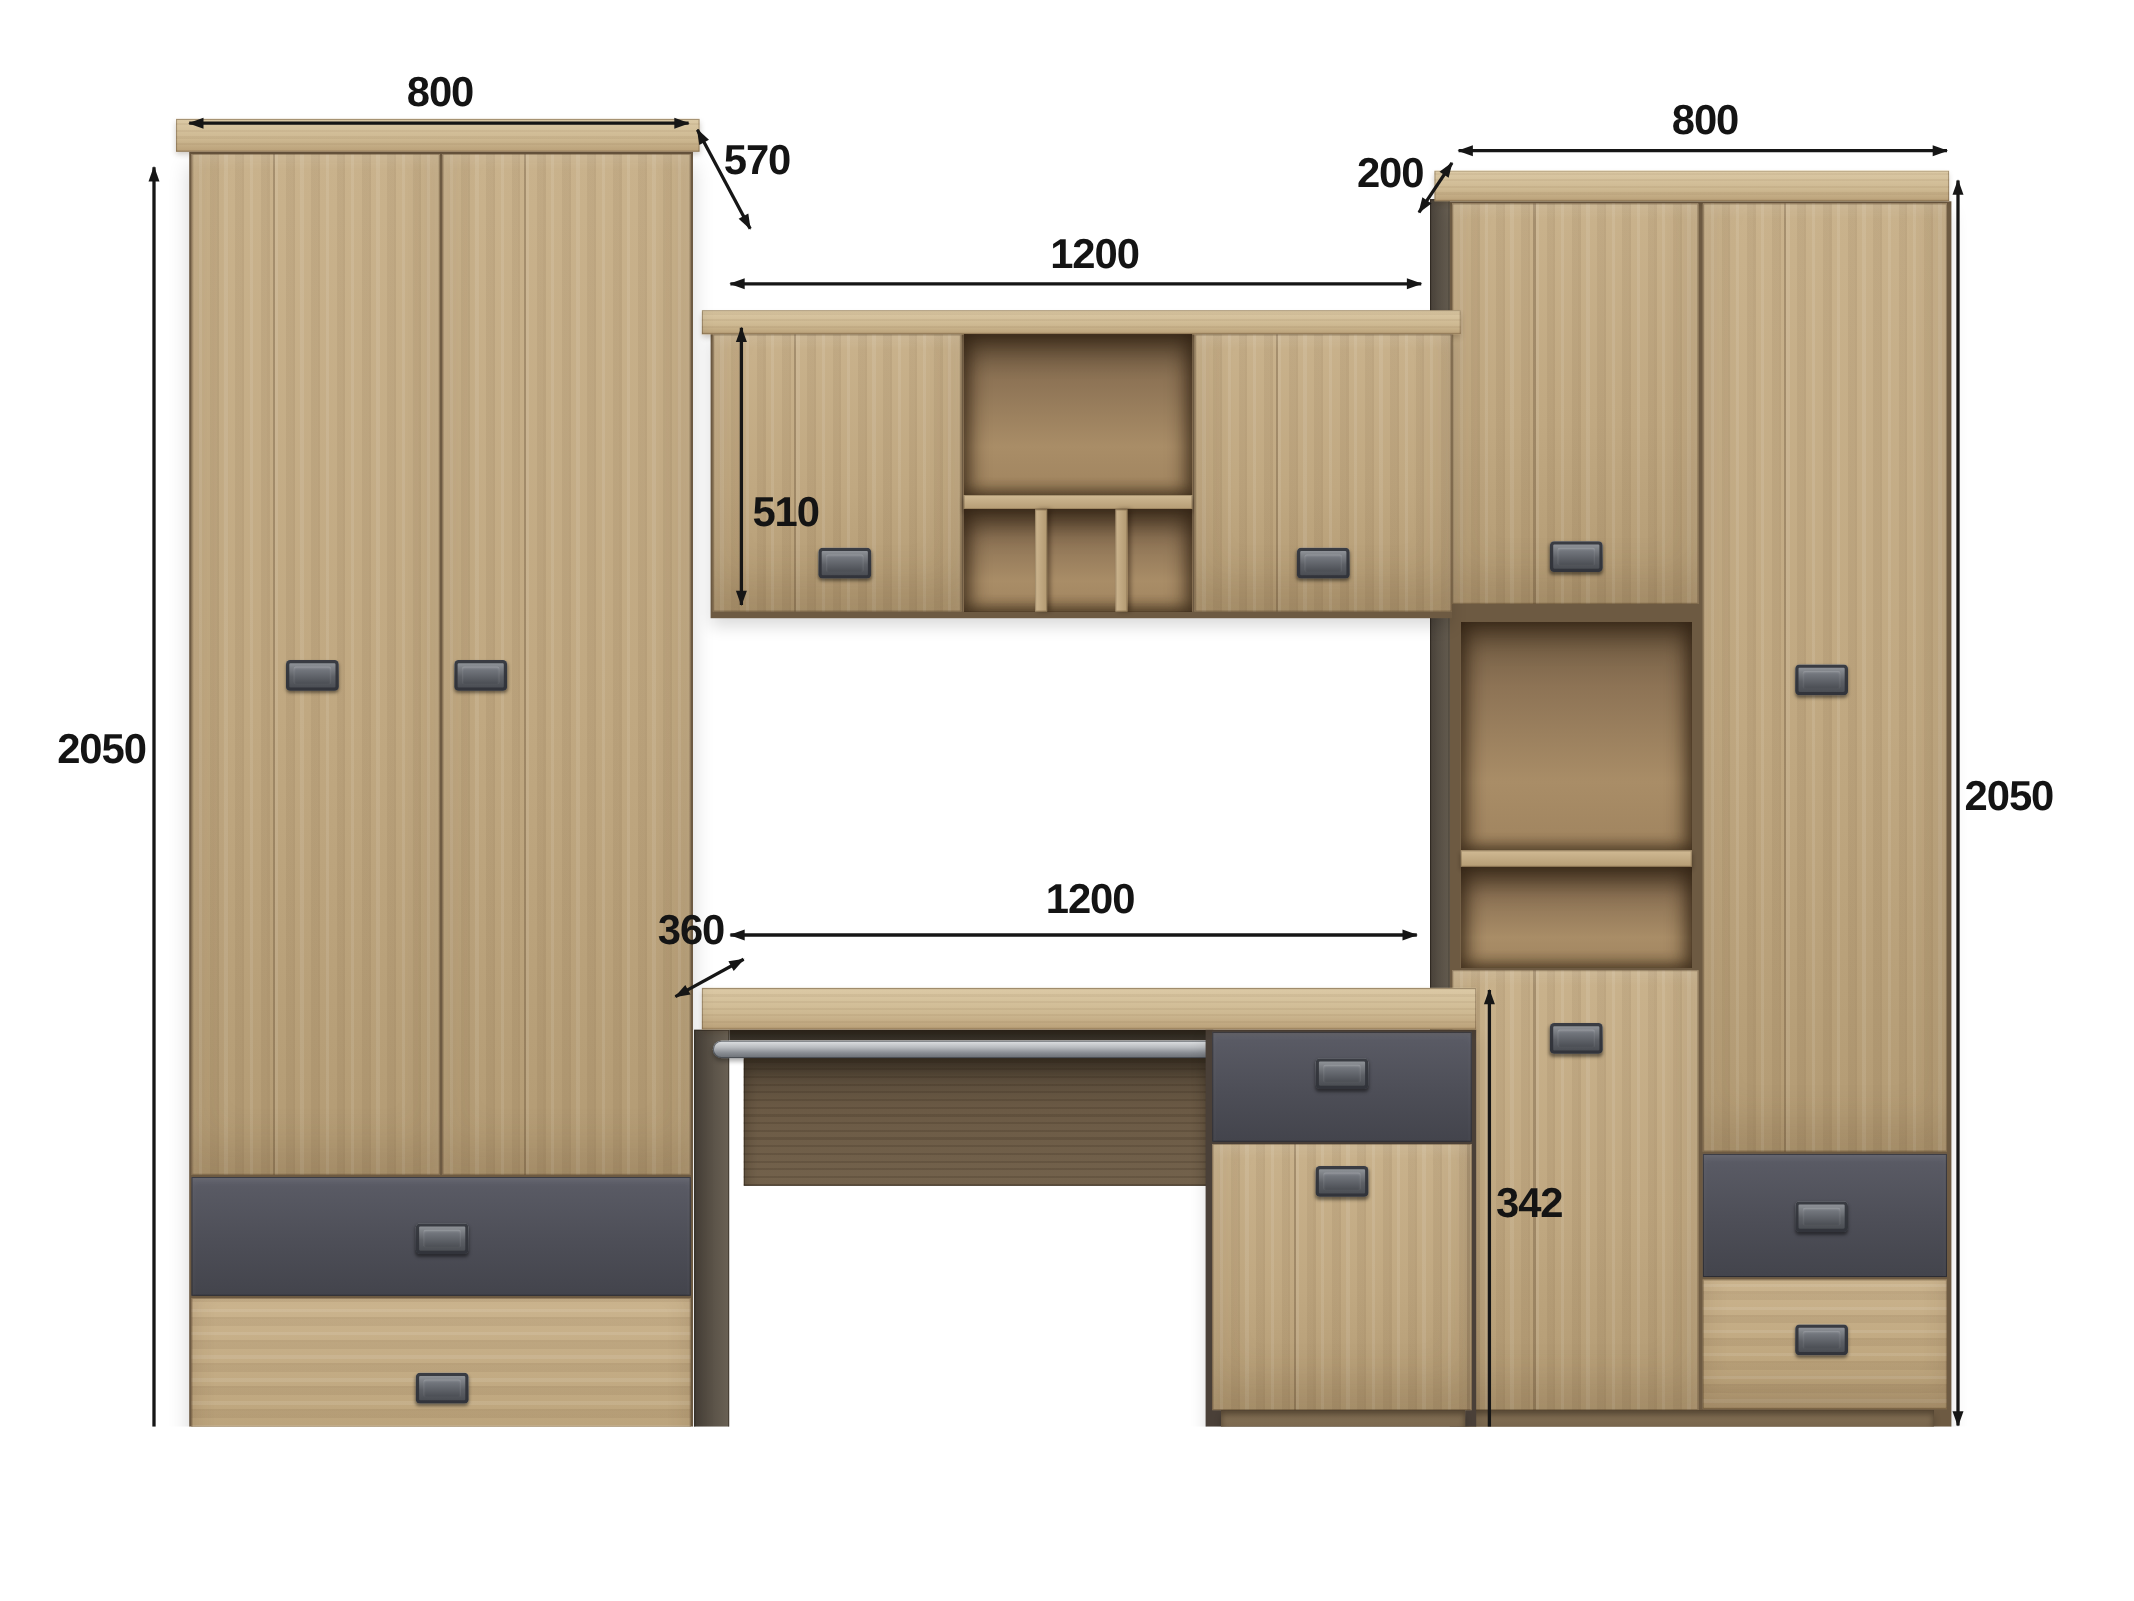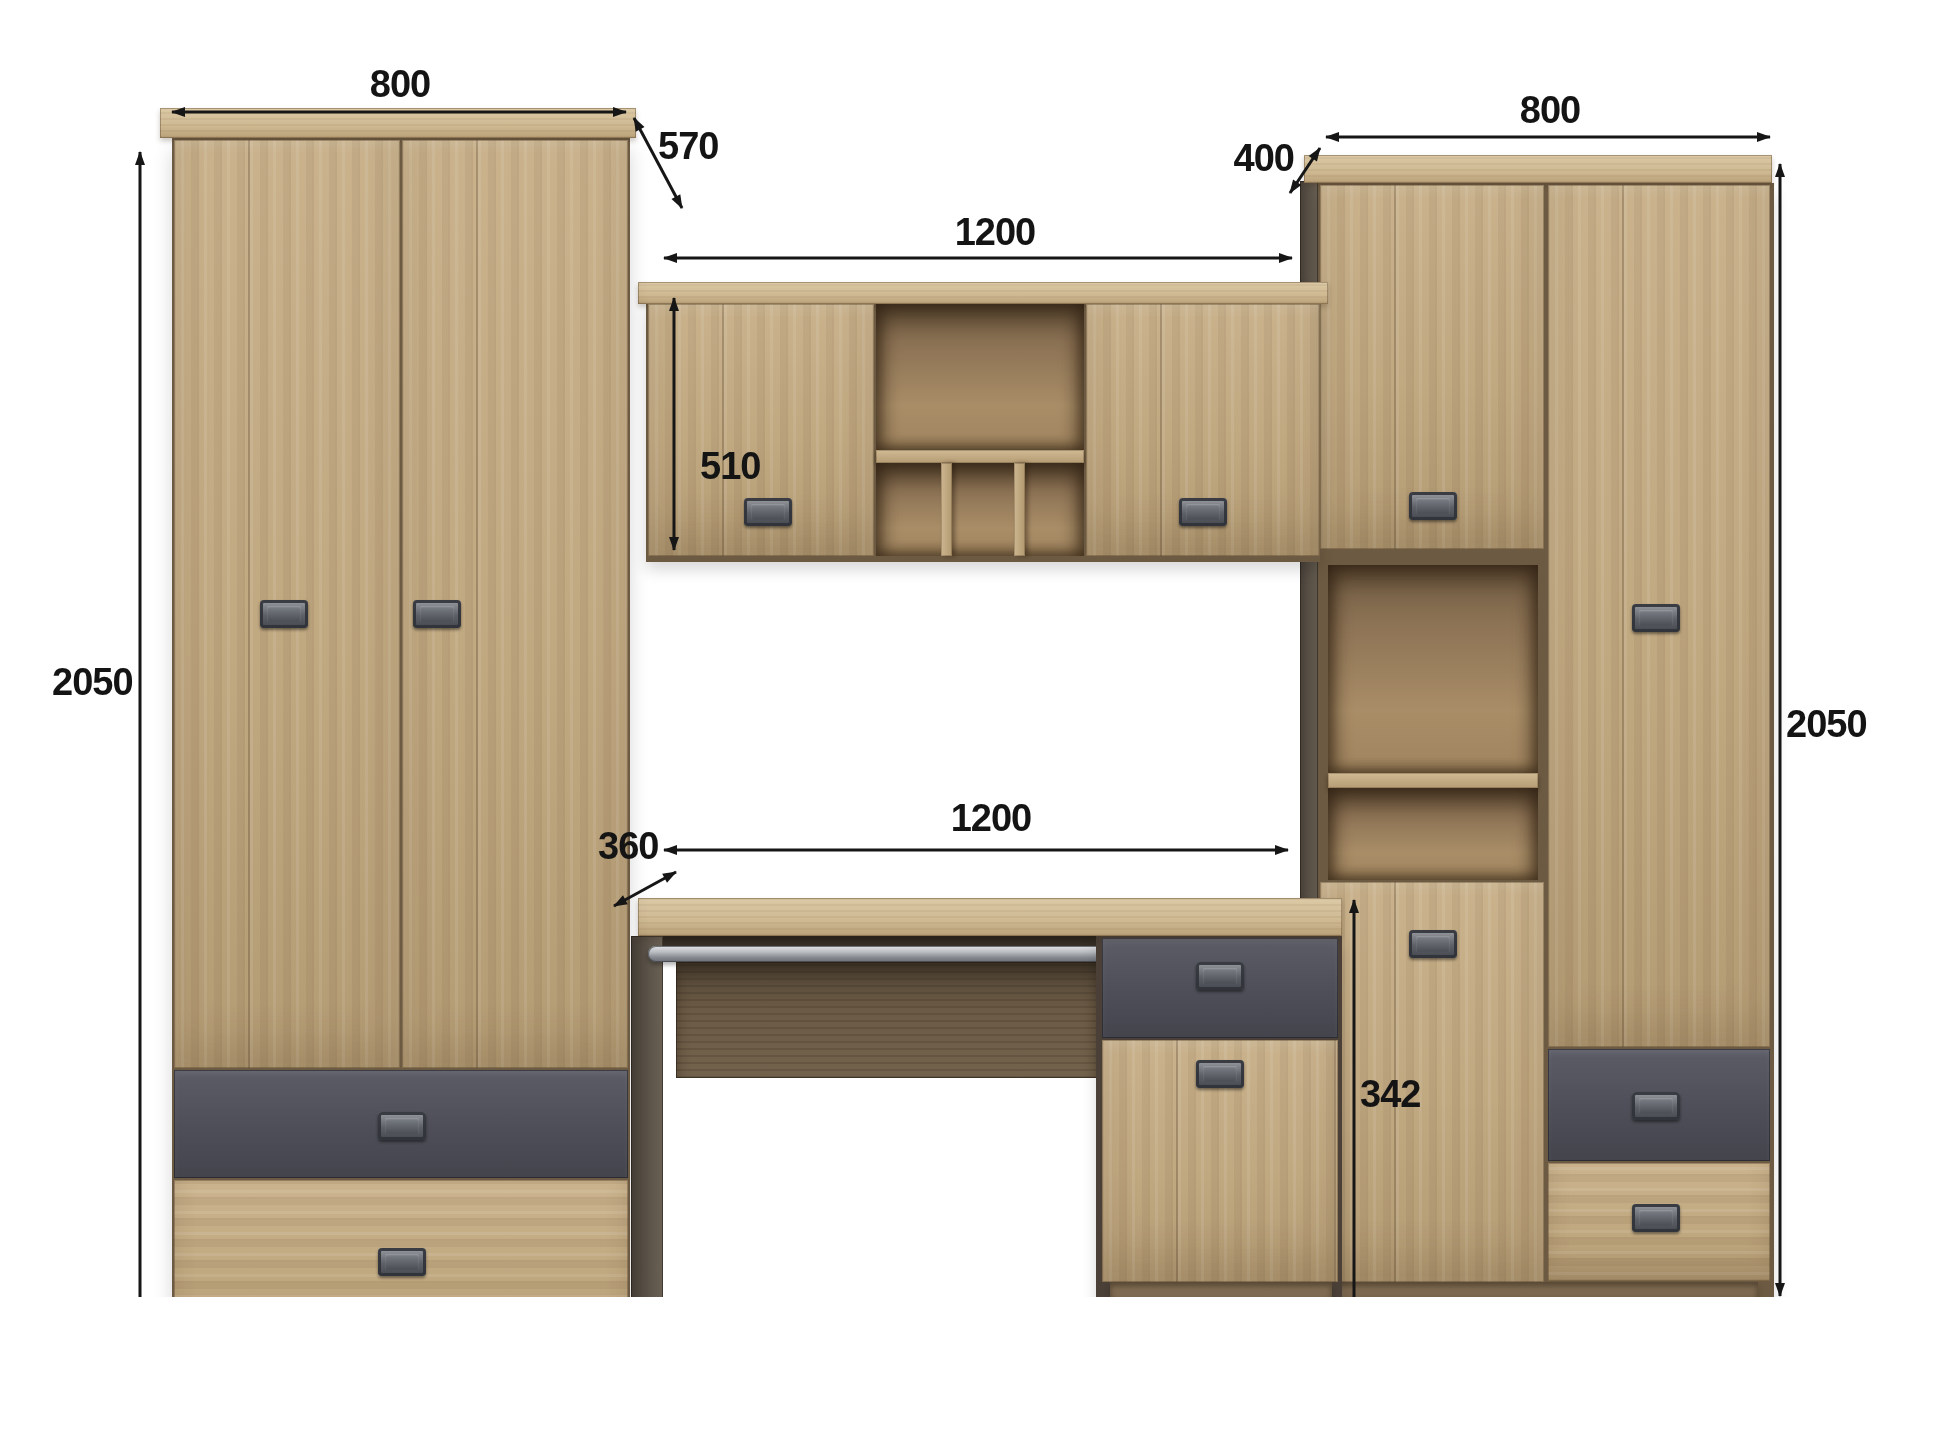--- a/index.html
+++ b/index.html
@@ -144,22 +144,22 @@
   <div class="abs gray-front" style="left:174px;top:1070px;width:454px;height:108px;"></div>
   <div class="abs handle" style="left:378px;top:1112px;"></div>
   <div class="abs wood-h" style="left:174px;top:1180px;width:454px;height:166px;"></div>
   <div class="abs handle" style="left:378px;top:1248px;"></div>
   <div class="abs plinth" style="left:188px;top:1346px;width:426px;height:24px;"></div>
 
   <div class="dim center" style="left:340px;top:64px;width:120px;">800</div>
   <div class="dim" style="left:658px;top:126px;">570</div>
   <div class="dim" style="left:52px;top:662px;">2050</div>
   <div class="dim center" style="left:930px;top:212px;width:130px;">1200</div>
-  <div class="dim" style="left:684px;top:446px;margin-left:16px;">510</div>
-  <div class="dim right" style="left:1228px;top:138px;width:66px;">400</div>
+  <div class="dim" style="left:684px;top:446px;">510</div>
+  <div class="dim right" style="left:1228px;top:138px;width:66px;">200</div>
   <div class="dim center" style="left:1490px;top:90px;width:120px;">800</div>
   <div class="dim" style="left:1786px;top:704px;">2050</div>
   <div class="dim" style="left:598px;top:826px;">360</div>
   <div class="dim center" style="left:926px;top:798px;width:130px;">1200</div>
   <div class="dim" style="left:1360px;top:1074px;">342</div>
 
   <svg id="dim-arrows" width="1940" height="1455" viewBox="0 0 1940 1455">
     <defs>
       <marker id="ah" markerWidth="16" markerHeight="12" refX="14" refY="6" orient="auto-start-reverse" markerUnits="userSpaceOnUse">
         <path d="M1,1 L15,6 L1,11 Z" fill="#161616"></path>

